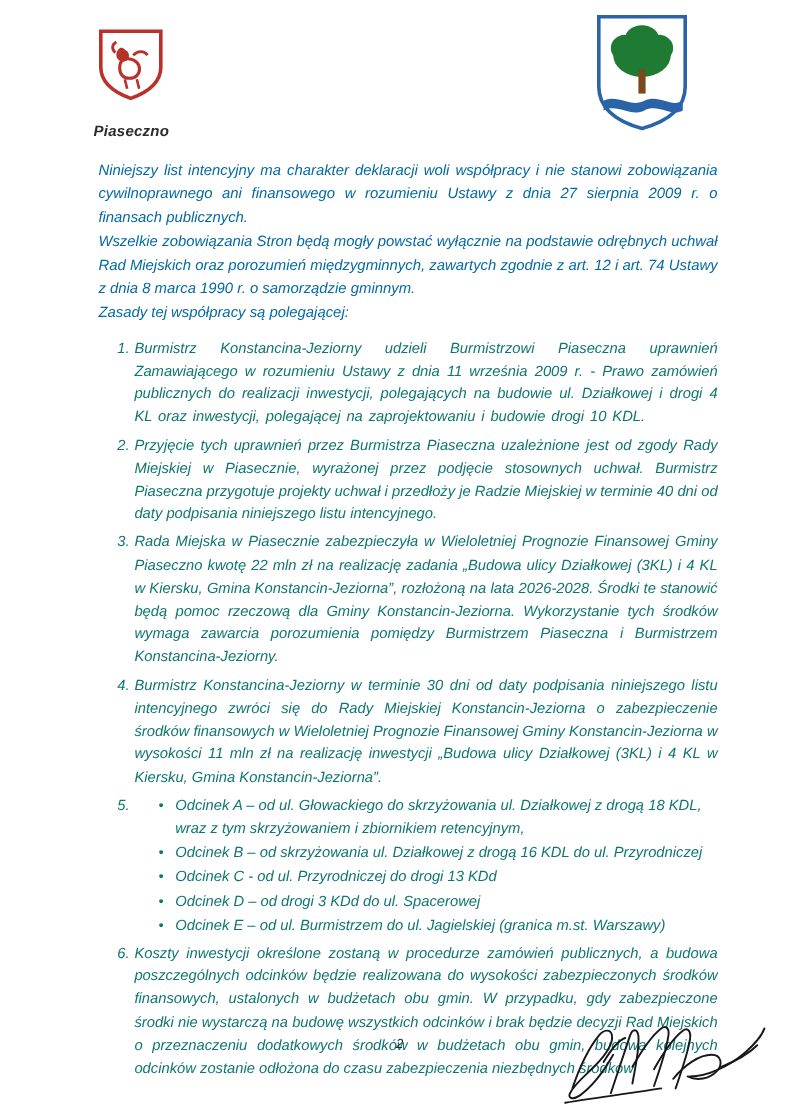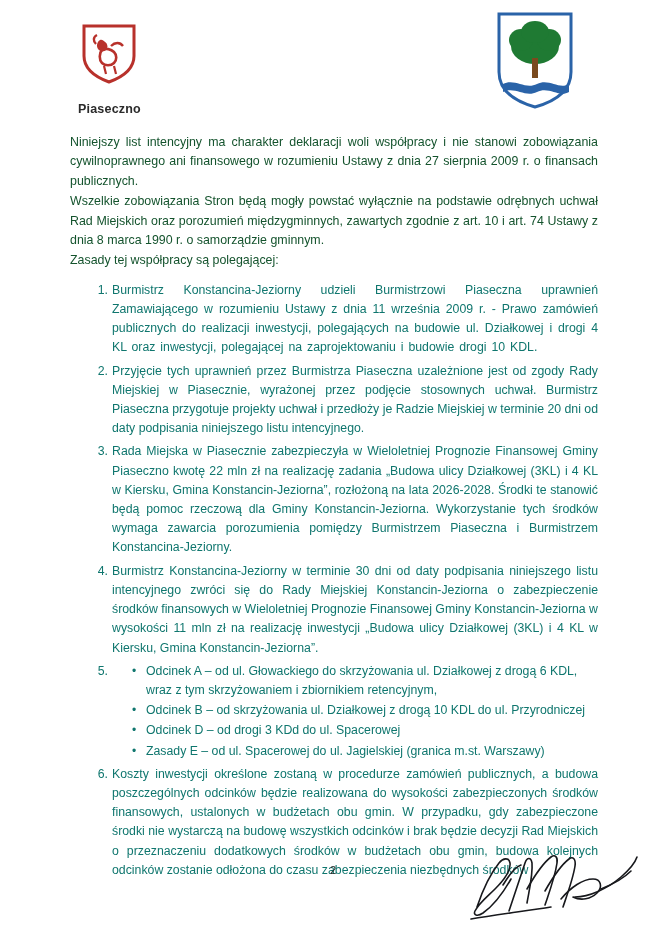--- a/index.html
+++ b/index.html
@@ -14,20 +14,21 @@
     color: #1a1a1a;
     position: relative;
     overflow: hidden;
   }
   .page {
     position: relative;
     width: 666px;
     height: 715px;
     padding: 0;
     box-sizing: border-box;
+    font-style: italic;
   }
 
   
   .crest-left {
     position: absolute;
     left: 78px;
     top: 22px;
     width: 62px;
     height: 72px;
   }
@@ -55,25 +56,25 @@
   }
 
   
   .body-wrap {
     position: absolute;
     left: 70px;
     top: 133px;
     width: 528px;
   }
   p.para {
-    margin: 0 0 0 0;
+    margin: 0 0 0 12px;
     font-size: 12.4px;
     line-height: 19.4px;
     text-align: justify;
-    color: #14532d;
+    color: #0369a1;
   }
   p.para + p.para {
     margin-top: 1px;
   }
   .lead-in {
     margin-top: 14px;
     margin-left: 8px;
     font-size: 12.4px;
     line-height: 19.4px;
   }
@@ -168,35 +169,36 @@
       <ellipse cx="54" cy="30" rx="12" ry="11" fill="#1f7a33"></ellipse>
       <ellipse cx="40" cy="22" rx="14" ry="11" fill="#1f7a33"></ellipse>
       <rect x="37" y="48" width="6" height="20" fill="#7a4a1e"></rect>
       <path d="M8 74 C20 68 30 80 42 74 C54 68 64 80 74 74 L74 82 C64 88 54 76 42 82 C30 88 20 76 8 82 Z" fill="#2a63a8"></path>
     </svg>
   </div>
 
   <div class="body-wrap">
 
     <p class="para">Niniejszy list intencyjny ma charakter deklaracji woli współpracy i nie stanowi zobowiązania cywilnoprawnego ani finansowego w rozumieniu Ustawy z dnia 27 sierpnia 2009 r. o finansach publicznych.</p>
-    <p class="para">Wszelkie zobowiązania Stron będą mogły powstać wyłącznie na podstawie odrębnych uchwał Rad Miejskich oraz porozumień międzygminnych, zawartych zgodnie z art. 10 i art. 74 Ustawy z dnia 8 marca 1990 r. o samorządzie gminnym.</p>
+    <p class="para">Wszelkie zobowiązania Stron będą mogły powstać wyłącznie na podstawie odrębnych uchwał Rad Miejskich oraz porozumień międzygminnych, zawartych zgodnie z art. 12 i art. 74 Ustawy z dnia 8 marca 1990 r. o samorządzie gminnym.</p>
 
     <p class="para lead-in">Zasady tej współpracy są polegającej:</p>
 
     <ol class="items">
       <li class="item-1">Burmistrz Konstancina-Jeziorny udzieli Burmistrzowi Piaseczna uprawnień Zamawiającego w rozumieniu Ustawy z dnia 11 września 2009 r. - Prawo zamówień publicznych do realizacji inwestycji, polegających na budowie ul. Działkowej i drogi 4 KL oraz inwestycji, polegającej na zaprojektowaniu i budowie drogi 10 KDL.</li>
-      <li>Przyjęcie tych uprawnień przez Burmistrza Piaseczna uzależnione jest od zgody Rady Miejskiej w Piasecznie, wyrażonej przez podjęcie stosownych uchwał. Burmistrz Piaseczna przygotuje projekty uchwał i przedłoży je Radzie Miejskiej w terminie 20 dni od daty podpisania niniejszego listu intencyjnego.</li>
+      <li>Przyjęcie tych uprawnień przez Burmistrza Piaseczna uzależnione jest od zgody Rady Miejskiej w Piasecznie, wyrażonej przez podjęcie stosownych uchwał. Burmistrz Piaseczna przygotuje projekty uchwał i przedłoży je Radzie Miejskiej w terminie 40 dni od daty podpisania niniejszego listu intencyjnego.</li>
       <li>Rada Miejska w Piasecznie zabezpieczyła w Wieloletniej Prognozie Finansowej Gminy Piaseczno kwotę 22 mln zł na realizację zadania „Budowa ulicy Działkowej (3KL) i 4 KL w Kiersku, Gmina Konstancin-Jeziorna”, rozłożoną na lata 2026-2028. Środki te stanowić będą pomoc rzeczową dla Gminy Konstancin-Jeziorna. Wykorzystanie tych środków wymaga zawarcia porozumienia pomiędzy Burmistrzem Piaseczna i Burmistrzem Konstancina-Jeziorny.</li>
       <li>Burmistrz Konstancina-Jeziorny w terminie 30 dni od daty podpisania niniejszego listu intencyjnego zwróci się do Rady Miejskiej Konstancin-Jeziorna o zabezpieczenie środków finansowych w Wieloletniej Prognozie Finansowej Gminy Konstancin-Jeziorna w wysokości 11 mln zł na realizację inwestycji „Budowa ulicy Działkowej (3KL) i 4 KL w Kiersku, Gmina Konstancin-Jeziorna”.</li>
       <li>
         <ul class="sub">
-          <li>Odcinek A – od ul. Głowackiego do skrzyżowania ul. Działkowej z drogą 6 KDL, wraz z tym skrzyżowaniem i zbiornikiem retencyjnym,</li>
-          <li>Odcinek B – od skrzyżowania ul. Działkowej z drogą 10 KDL do ul. Przyrodniczej</li>
+          <li>Odcinek A – od ul. Głowackiego do skrzyżowania ul. Działkowej z drogą 18 KDL, wraz z tym skrzyżowaniem i zbiornikiem retencyjnym,</li>
+          <li>Odcinek B – od skrzyżowania ul. Działkowej z drogą 16 KDL do ul. Przyrodniczej</li>
+          <li>Odcinek C - od ul. Przyrodniczej do drogi 13 KDd</li>
           <li>Odcinek D – od drogi 3 KDd do ul. Spacerowej</li>
-          <li>Zasady E – od ul. Spacerowej do ul. Jagielskiej (granica m.st. Warszawy)</li>
+          <li>Odcinek E – od ul. Burmistrzem do ul. Jagielskiej (granica m.st. Warszawy)</li>
         </ul>
       </li>
       <li>Koszty inwestycji określone zostaną w procedurze zamówień publicznych, a budowa poszczególnych odcinków będzie realizowana do wysokości zabezpieczonych środków finansowych, ustalonych w budżetach obu gmin. W przypadku, gdy zabezpieczone środki nie wystarczą na budowę wszystkich odcinków i brak będzie decyzji Rad Miejskich o przeznaczeniu dodatkowych środków w budżetach obu gmin, budowa kolejnych odcinków zostanie odłożona do czasu zabezpieczenia niezbędnych środków</li>
     </ol>
   </div>
 
   <div class="page-number">2</div>
 
   <div class="signature">
     <svg viewBox="0 0 185 80" xmlns="http://www.w3.org/2000/svg">

